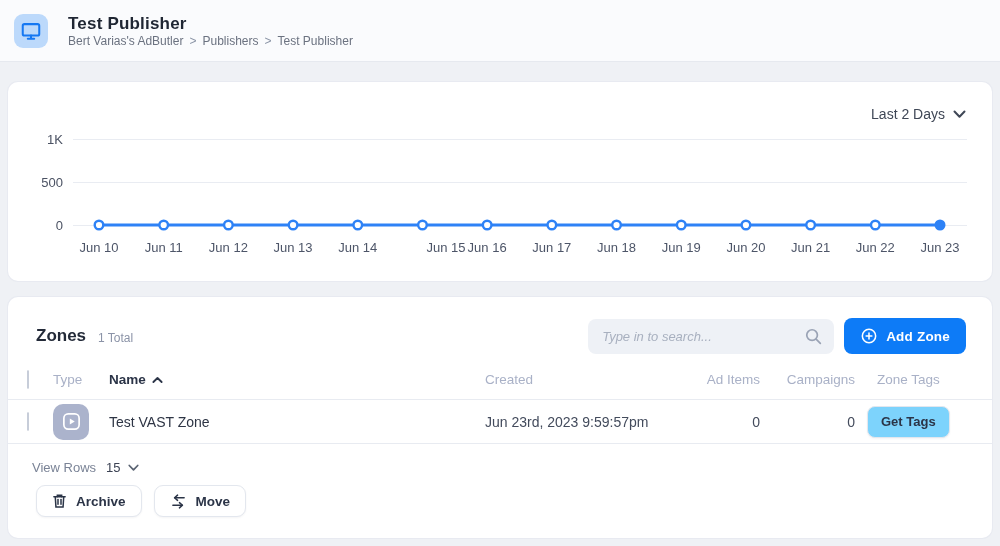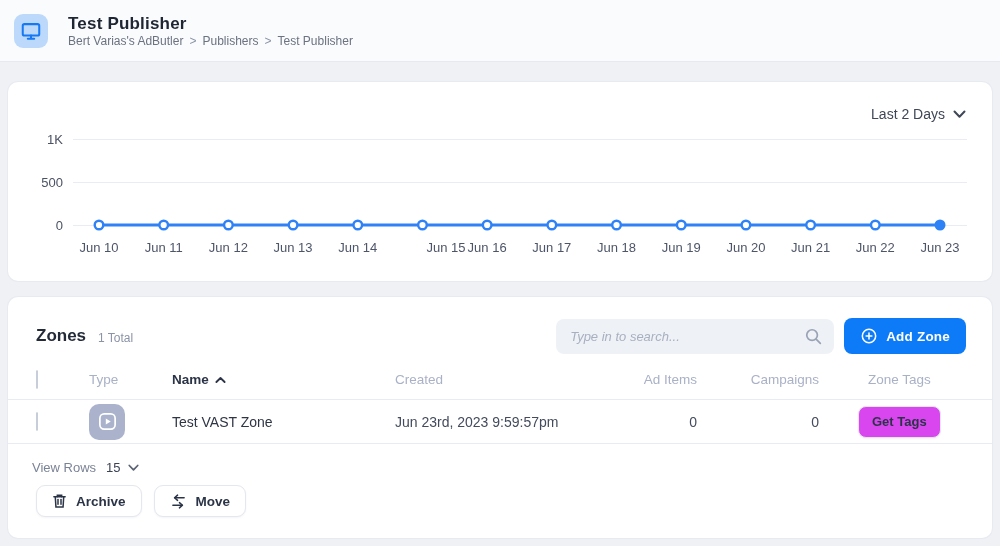--- a/index.html
+++ b/index.html
@@ -44,60 +44,60 @@
   .gridline { position:absolute; left:65px; right:25px; height:1px; background:#e9ecf2; }
   .ytick { position:absolute; left:0; width:55px; text-align:right; font-size:13px; color:#4b5263; transform:translateY(-50%); }
   .xtick { position:absolute; top:158px; transform:translateX(-50%); font-size:13px; color:#4d5568; white-space:nowrap; }
   .chart-svg { position:absolute; left:0; top:0; }
 
   
   .zones-head { display:flex; align-items:center; padding:21px 26px 0 28px; }
   .zones-title { font-size:17px; font-weight:bold; color:#232a38; }
   .zones-total { font-size:12px; color:#8b93a7; margin-left:12px; margin-top:3px; }
   .zones-head .spacer { flex:1; }
-  .search-box { position:relative; width:278px; height:35px; margin-right:10px; }
+  .search-box { position:relative; width:246px; height:35px; margin-right:10px; }
   .search-box input {
     width:100%; height:100%; border:none; outline:none; background:#eef1f6;
     border-radius:8px; padding:0 36px 0 14px; font-size:13px; font-style:italic;
     color:#5a6372; font-family:"Liberation Sans", sans-serif;
   }
   .search-box input::placeholder { color:#a8b0bf; font-style:italic; }
   .search-icon { position:absolute; right:11px; top:8px; }
   .add-zone-btn {
     height:36px; padding:0 16px; background:#0d7bf7; border:none; border-radius:8px;
     color:#fff; font-size:13.5px; font-weight:bold; display:flex; align-items:center;
     cursor:pointer; font-family:"Liberation Sans", sans-serif; letter-spacing:.2px;
   }
   .add-zone-btn svg { margin-right:8px; }
 
   
   .tbl-grid {
     display:grid;
     grid-template-columns:26px 56px 1fr 210px 75px 95px 108px;
-    align-items:center; padding:0 28px;gap:27px;
+    align-items:center; padding:0 19px;
   }
   .tbl-header { height:40px; margin-top:6px; border-bottom:1px solid #e8ebf1; }
   .tbl-header .hcell { font-size:13.5px; color:#a9b1c7; }
   .hcell.sorted { color:#2b3447; font-weight:bold; display:flex; align-items:center; }
   .hcell.sorted svg { margin-left:6px; }
   .num { text-align:right; padding-right:10px; }
   .tbl-row { height:44px; border-bottom:1px solid #e8ebf1; }
   .checkbox {
     width:15px; height:15px; border:1.5px solid #c7cdd9; border-radius:4px;
     background:#fff; cursor:pointer;
   }
   .type-icon {
     width:36px; height:36px; border-radius:10px; background:#abb3cc;
     display:flex; align-items:center; justify-content:center;
   }
   .cell-name { font-size:14px; color:#2e3545; }
   .cell-created { font-size:14px; color:#434b5c; }
   .cell-num { font-size:14px; color:#434b5c; }
   .get-tags-btn {
-    background:#d946ef; border:1px solid #e3e7ee; border-radius:8px; height:32px;
+    background:#7dd3fc; border:1px solid #e3e7ee; border-radius:8px; height:32px;
     padding:0 13px; font-size:13px; font-weight:bold; color:#2b3447; cursor:pointer;
     box-shadow:0 1px 2px rgba(30,40,60,.05); font-family:"Liberation Sans", sans-serif;
   }
 
   
   .view-rows { display:flex; align-items:center; padding:16px 24px 0; font-size:13px;text-align:right; }
   .view-rows .lbl { color:#7a8396; }
   .view-rows .val { color:#3c4354; margin-left:10px; }
   .view-rows svg { margin-left:7px; }
   .bulk-actions { display:flex; padding:10px 28px 0; gap:12px; }

